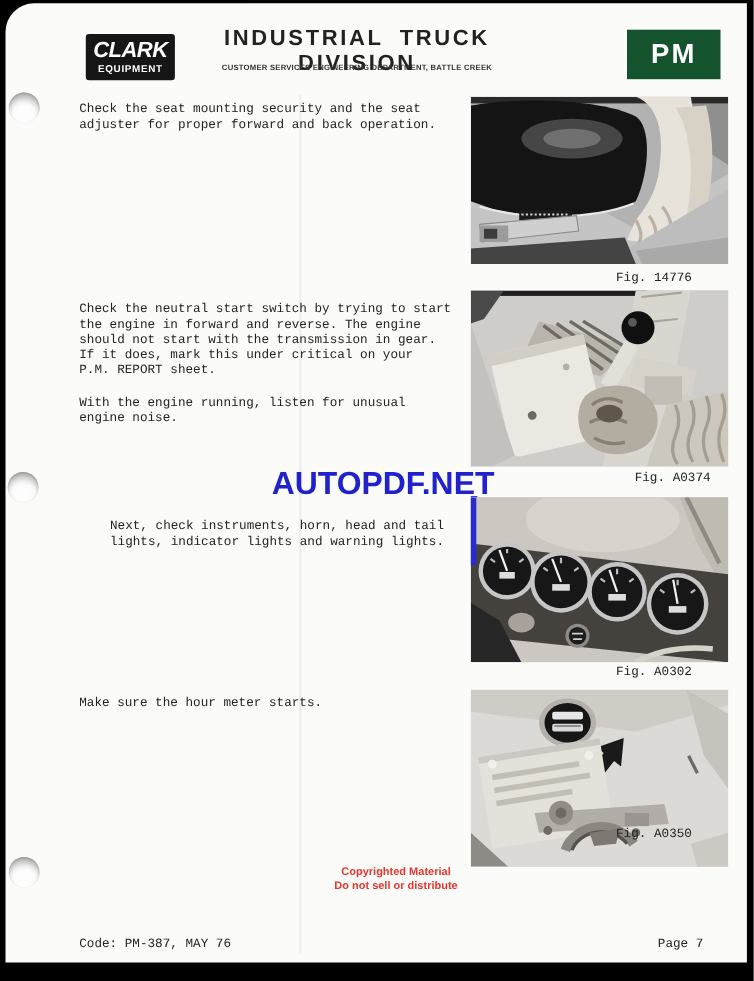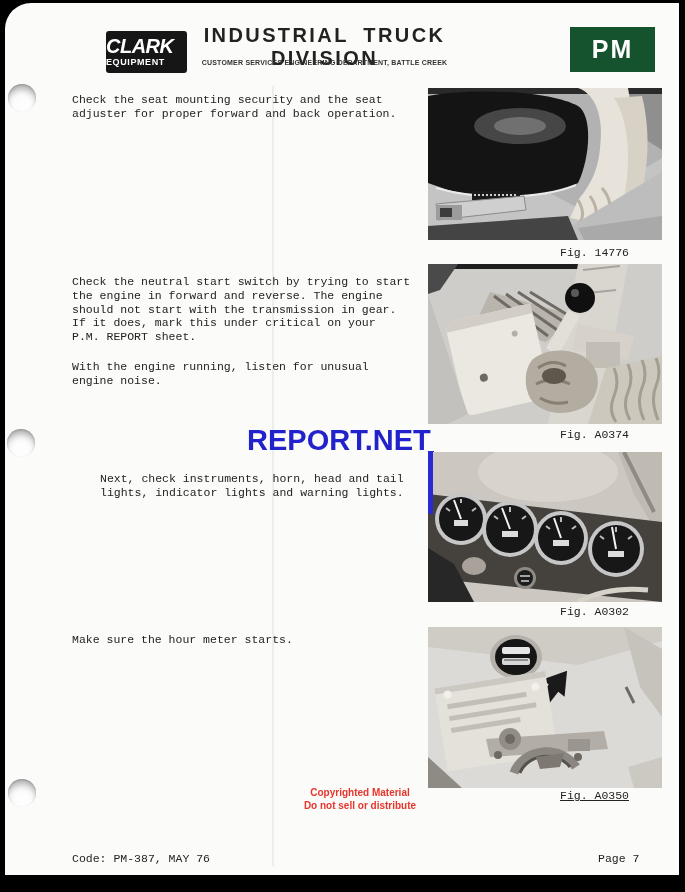--- a/index.html
+++ b/index.html
@@ -6,21 +6,21 @@
   #stage{position:relative;width:685px;height:892px;background:#000;overflow:hidden;
          font-family:"Liberation Sans",sans-serif;}
   #paper{position:absolute;left:5px;top:3px;width:674px;height:872px;background:#fbfbf9;
          border-top-left-radius:26px;}
   
   .hole{position:absolute;width:28px;height:28px;border-radius:50%;background:#fdfdfd;
         box-shadow:inset 0 7px 7px -2px rgba(110,110,110,.55), inset 0 1px 2px rgba(90,90,90,.4);}
   .crease{position:absolute;width:2px;background:#ededeb;}
   
   .logo{position:absolute;left:78px;top:31px;width:81px;height:42px;background:#161616;
-        border-radius:3px;color:#fff;text-align:left;line-height:1;margin-left:28px;}
+        border-radius:3px;color:#fff;text-align:center;line-height:1;}
   .logo .l1{font-size:20px;font-weight:bold;letter-spacing:-.5px;margin-top:5px;font-style:italic;}
   .logo .l2{font-size:9px;font-weight:bold;letter-spacing:.6px;margin-top:2px;}
   .title{position:absolute;left:152px;top:24px;width:345px;text-align:center;
          font-size:20px;font-weight:bold;color:#222;letter-spacing:2.4px;word-spacing:7px;}
   .subtitle{position:absolute;left:152px;top:59px;width:345px;text-align:center;
             font-size:7px;font-weight:bold;color:#333;letter-spacing:.2px;}
   .pmbox{position:absolute;left:570px;top:27px;width:85px;height:45px;background:#14532d;
          color:#fff;font-size:25px;font-weight:bold;letter-spacing:2px;
          display:flex;align-items:center;justify-content:center;}
   
@@ -66,21 +66,21 @@
 the engine in forward and reverse.  The engine
 should not start with the transmission in gear.
 If it does, mark this under critical on your
 P.M. REPORT sheet.</div>
   <div class="para" style="top:360px;">With the engine running, listen for unusual
 engine noise.</div>
   <div class="para" style="top:472px;margin-left:28px;">Next, check instruments, horn, head and tail
 lights, indicator lights and warning lights.</div>
   <div class="para" style="top:633px;">Make sure the hour meter starts.</div>
 
-  <div class="watermark" style="color:#2222cd;">REPORT.NET</div>
+  <div class="watermark" style="color:#2222cd;">AUTOPDF.NET</div>
   <div class="wfrag" style="background:#2a2ace;"></div>
 
   <div class="photo" style="top:88px;height:152px;">
     <svg width="234" height="152">
       <rect width="234" height="152" fill="#c4c4c4"></rect>
       <polygon points="0,0 234,0 234,70 150,120 0,40" fill="#b2b2b2"></polygon>
       <polygon points="195,0 234,0 234,62 212,48" fill="#8f8f8f"></polygon>
       <rect x="0" y="0" width="234" height="6" fill="#2a2a2a"></rect>
       <path d="M0,8 C40,0 120,2 150,18 C165,28 162,70 150,95 C120,112 60,112 20,102 L0,95 Z" fill="#141414"></path>
       <ellipse cx="92" cy="38" rx="46" ry="18" fill="#6f6f6f" opacity=".55"></ellipse>
@@ -124,21 +124,21 @@
       <polygon points="150,60 206,72 200,96 144,86" fill="#d6d2ca"></polygon>
       <rect x="158" y="78" width="34" height="26" fill="#c2beb5"></rect>
       <path d="M104,96 C120,82 150,84 162,98 C174,110 172,132 158,142 C138,154 112,150 102,134 C96,122 96,106 104,96 Z" fill="#b3aca0"></path>
       <path d="M110,104 q14,-10 28,-2 M108,120 q16,-8 34,0 M112,134 q14,8 28,4" stroke="#877f72" stroke-width="3" fill="none"></path>
       <ellipse cx="126" cy="112" rx="12" ry="8" fill="#5f574b"></ellipse>
       <polygon points="178,104 234,92 234,160 160,160" fill="#cdc8bd"></polygon>
       <path d="M186,104 q6,14 0,28 q-6,14 2,26 M200,100 q6,14 0,28 q-6,14 2,28 M214,96 q6,14 0,28 q-6,14 2,32 M228,94 q6,14 0,28 q-6,14 2,34" stroke="#a49e92" stroke-width="3" fill="none"></path>
       <polygon points="0,30 40,150 20,160 0,160" fill="#c3c1bd"></polygon>
     </svg>
   </div>
-  <div class="caption" style="top:428px;">Fig. A0374</div>
+  <div class="caption" style="top:428px;text-align:right;">Fig. A0374</div>
 
   <div class="photo" style="top:452px;height:150px;">
     <svg width="234" height="150">
       <rect width="234" height="150" fill="#ccc7c0"></rect>
       <ellipse cx="120" cy="20" rx="70" ry="30" fill="#d8d4cd"></ellipse>
       <polygon points="190,0 234,0 234,90 205,40" fill="#c0bbb2"></polygon>
       <path d="M196,0 L226,60" stroke="#8f8a82" stroke-width="4"></path>
       <polygon points="0,42 234,70 234,150 0,126" fill="#45423e"></polygon>
       <g stroke="none">
         <circle cx="33" cy="67" r="26" fill="#c6c6c6"></circle>
@@ -212,21 +212,21 @@
         <path d="M92,146 a28,24 0 0 1 50,-6" stroke="#55524c" stroke-width="3" fill="none"></path>
         <rect x="140" y="112" width="22" height="12" fill="#9a968f"></rect>
         <circle cx="70" cy="128" r="4" fill="#6e6a63"></circle>
         <circle cx="150" cy="130" r="4" fill="#6e6a63"></circle>
         <polygon points="108,130 136,126 132,140 112,142" fill="#7d7972"></polygon>
       </g>
       <polygon points="0,130 34,161 0,161" fill="#8e8b85"></polygon>
       <polygon points="200,140 234,130 234,161 206,161" fill="#ccc9c3"></polygon>
     </svg>
   </div>
-  <div class="caption" style="top:789px;text-decoration:underline;">Fig. A0350</div>
+  <div class="caption" style="top:752px;">Fig. A0350</div>
 
   <div class="copyright" style="color:#e8352c;">
     <div>Copyrighted Material</div>
     <div>Do not sell or distribute</div>
   </div>
 
   <div class="footcode">Code: PM-387, MAY 76</div>
   <div class="footpage">Page 7</div>
 </div>
 

